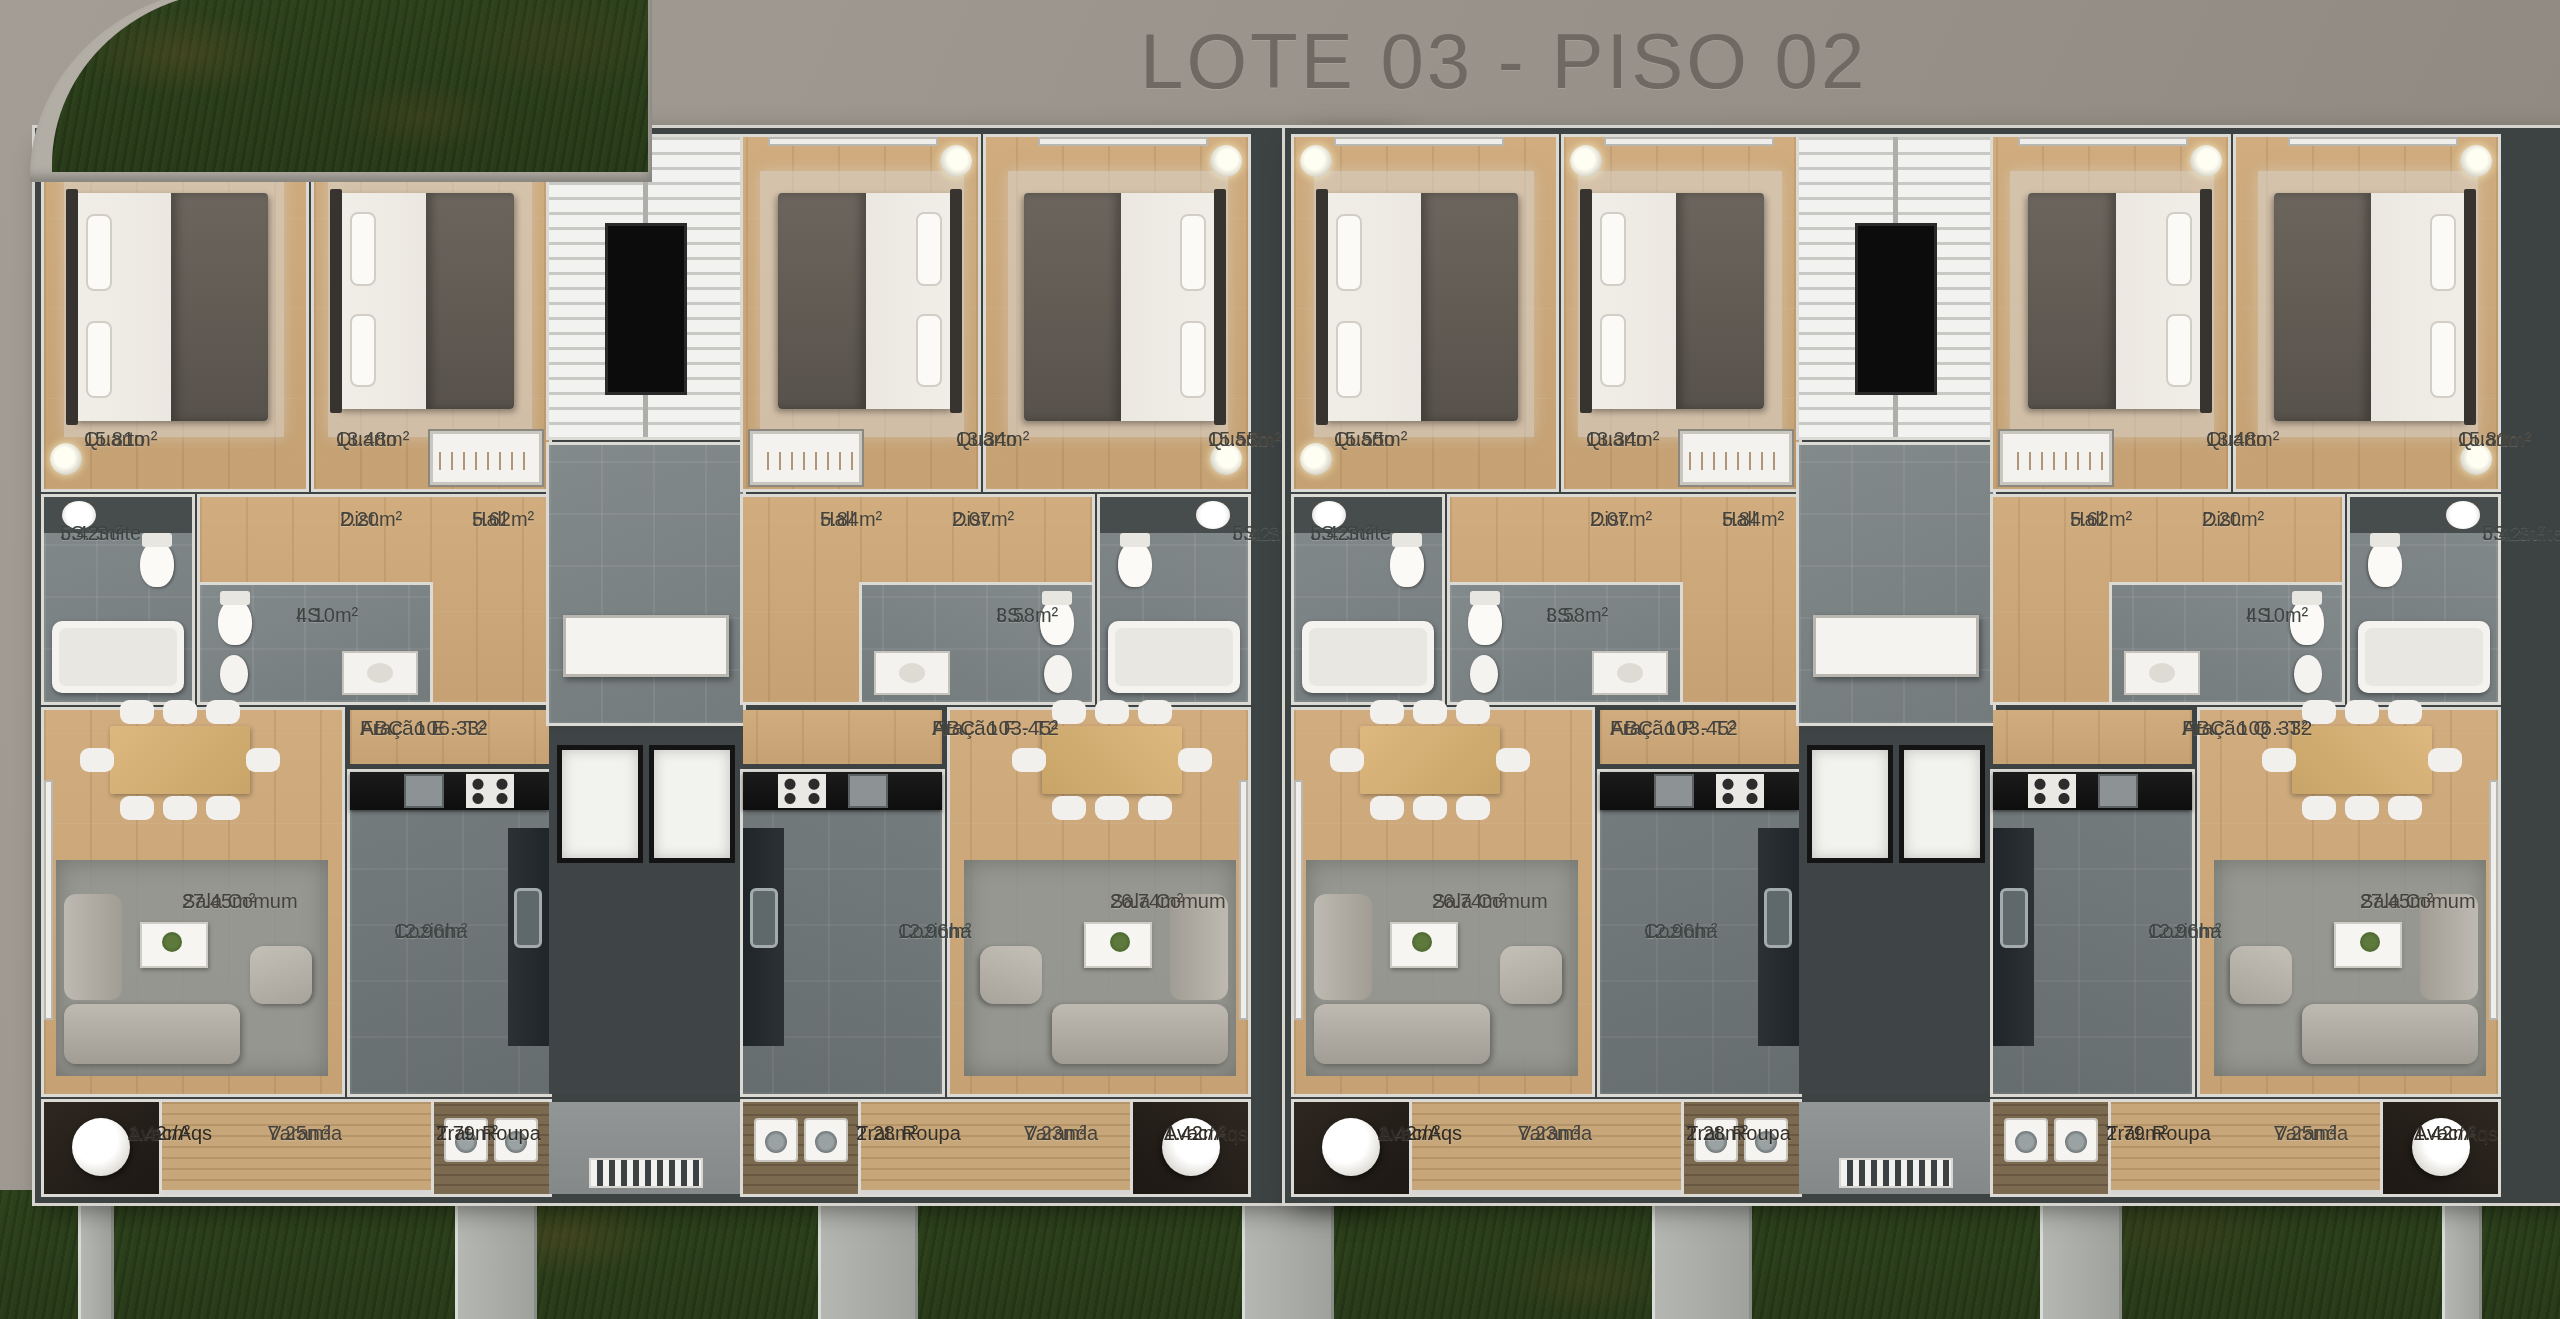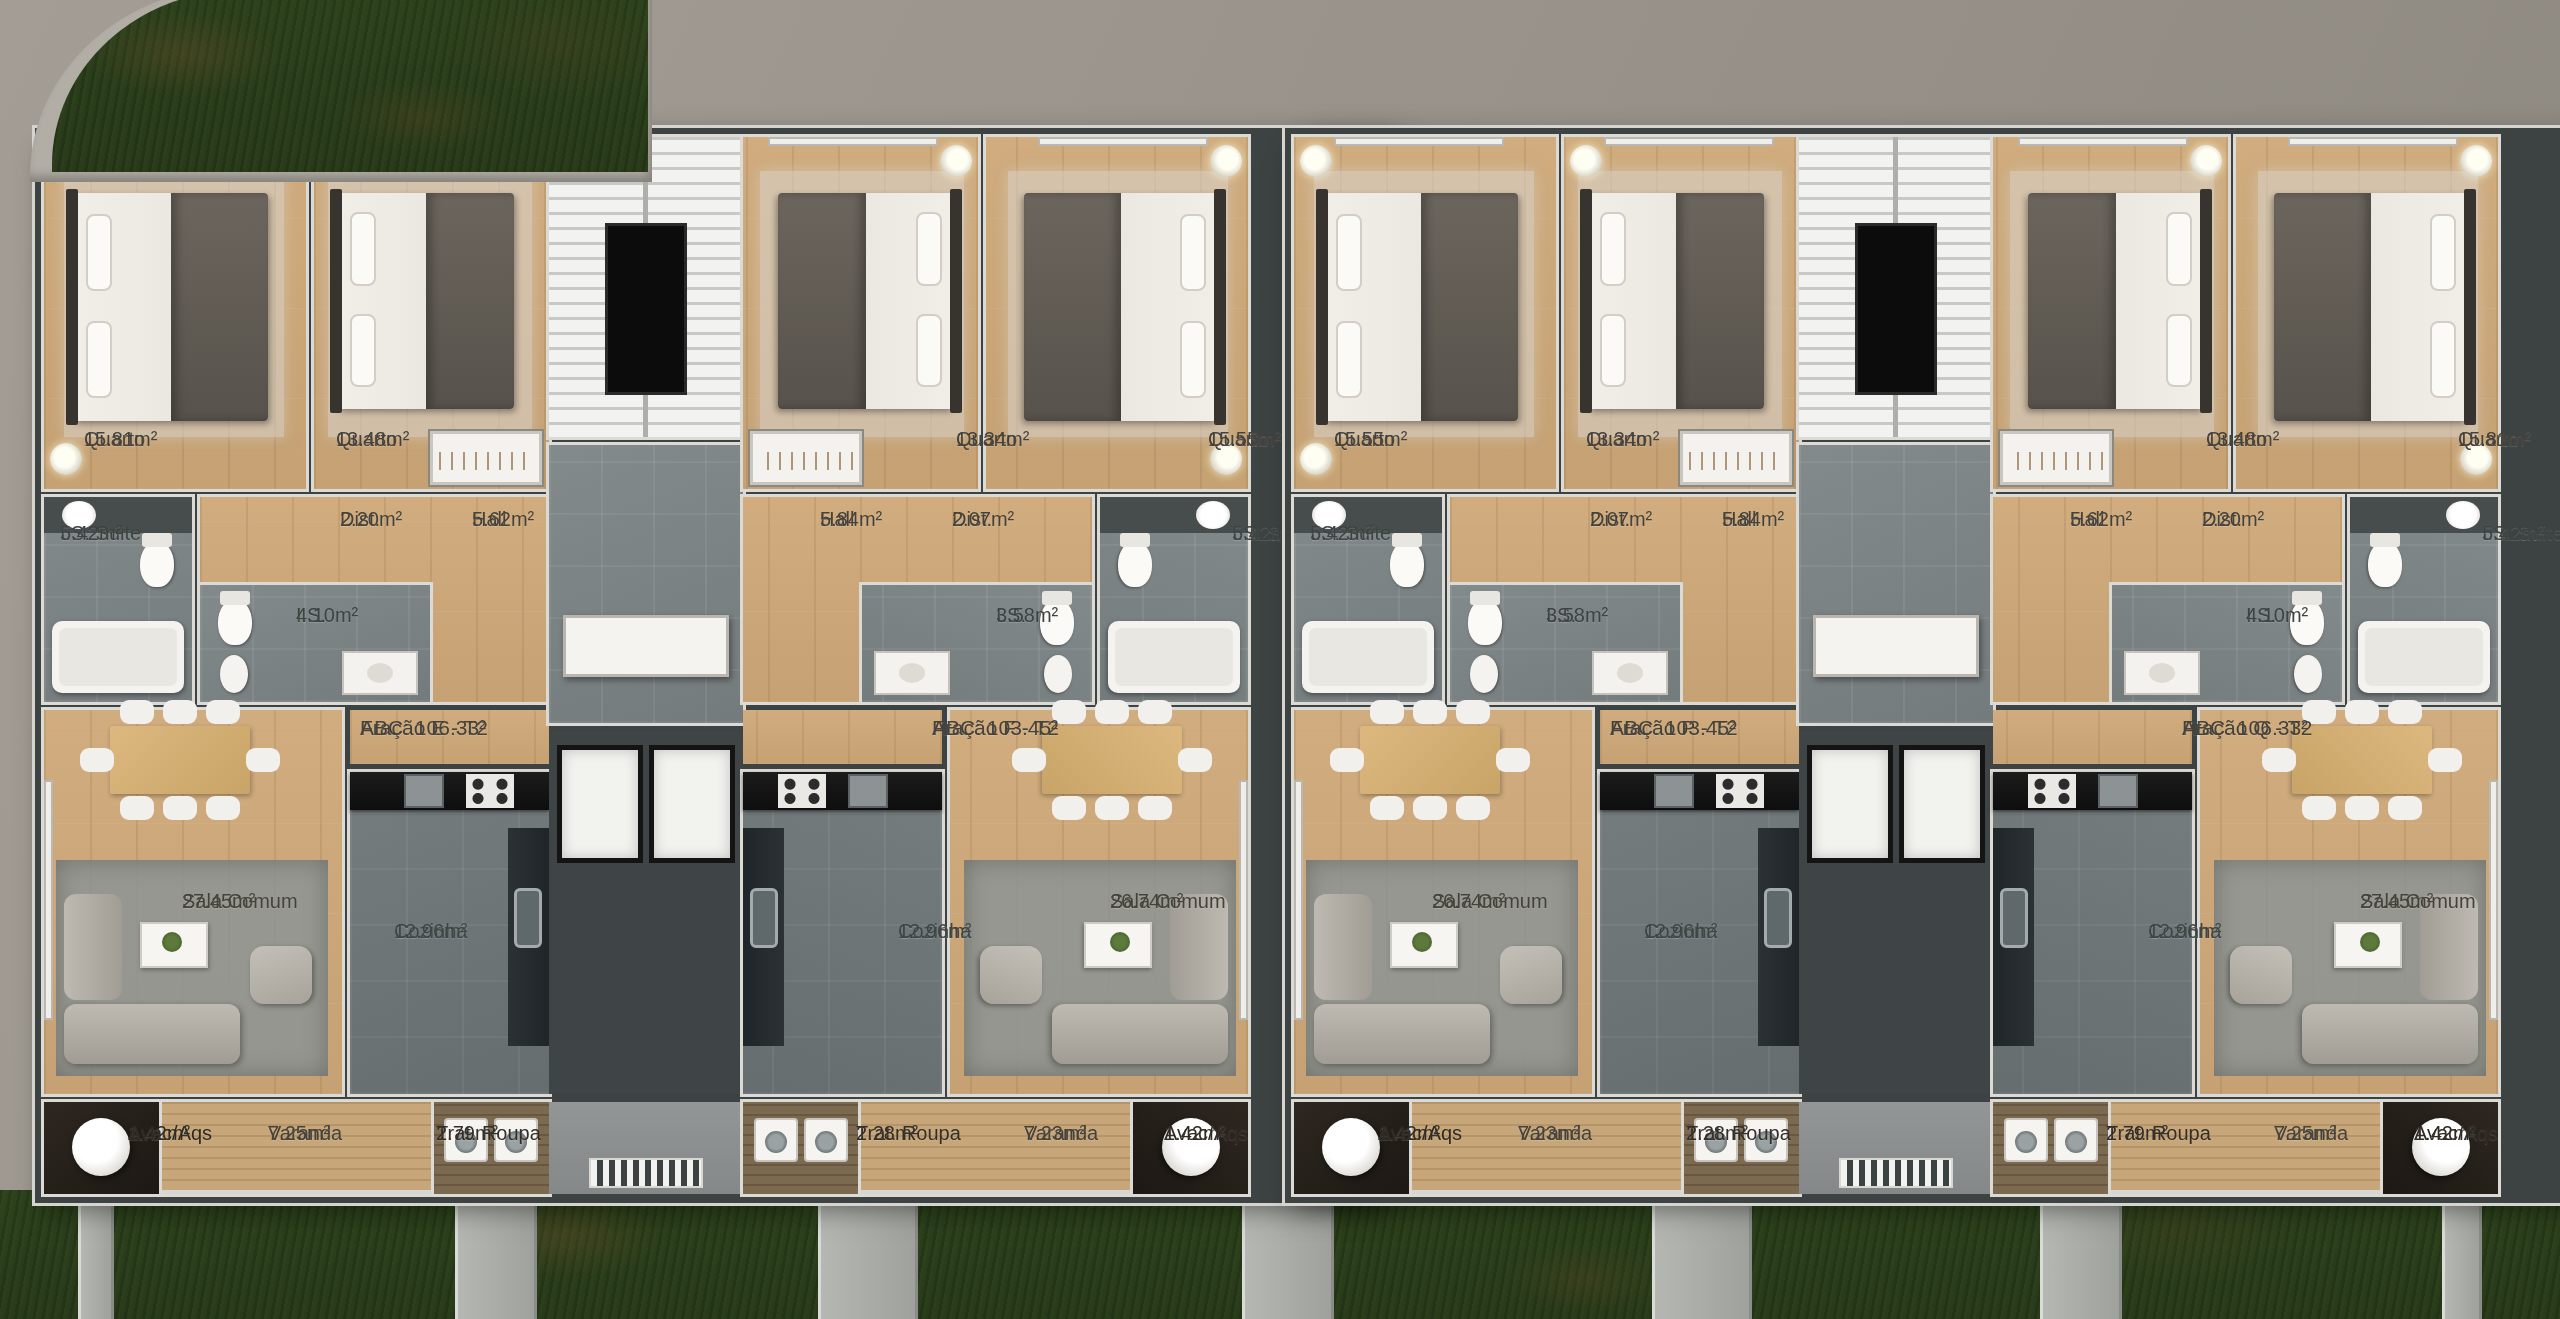--- a/index.html
+++ b/index.html
@@ -683,13 +683,14 @@
             <div class="nm">Fração Q - T2</div>
             <div class="ar">ABC: 106.33²</div>
           </div>
         </div>
       </div>
     </div>
 
   <div id="grass-topleft-curb"></div>
   <div id="grass-topleft" class="grass"></div>
 
+  <h1 id="plan-title">LOTE 03 - PISO 02</h1>
 </div>
 
 </body></html>

